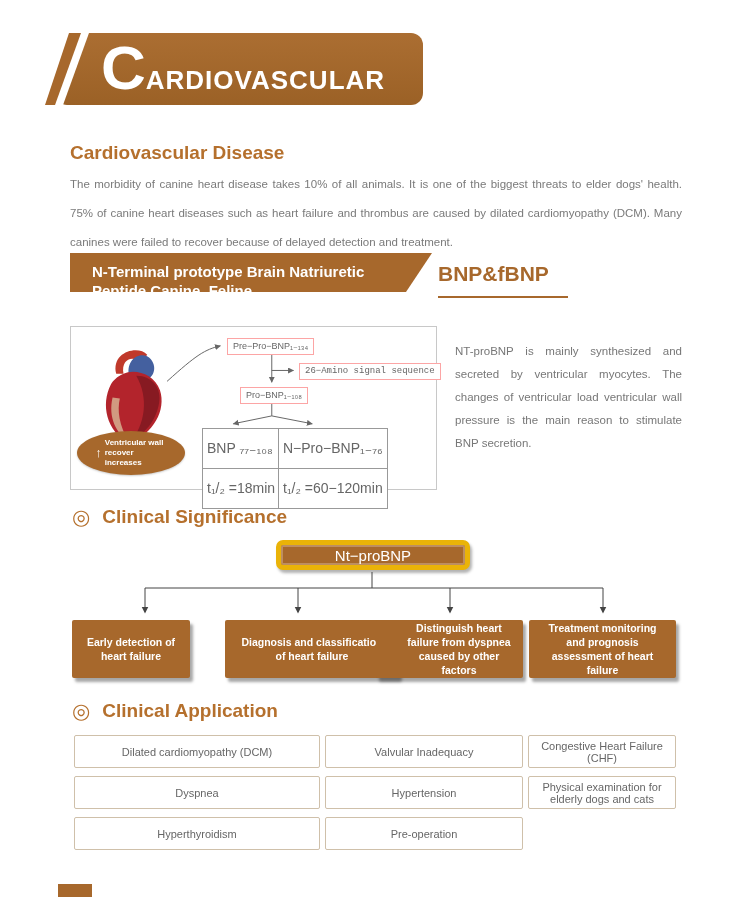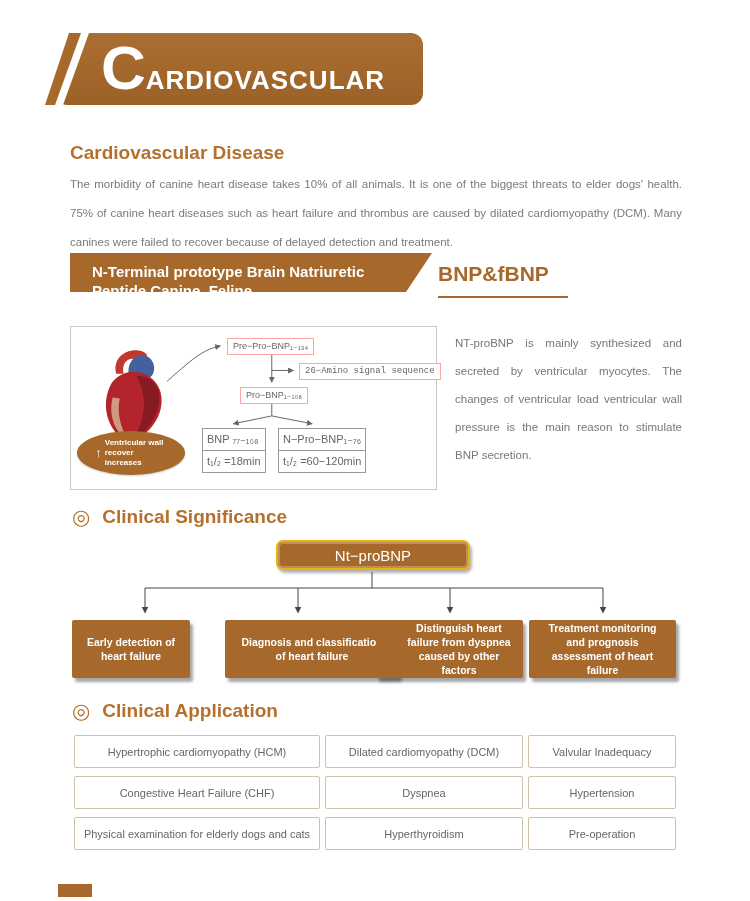--- a/index.html
+++ b/index.html
@@ -61,52 +61,52 @@
     position:absolute;left:70px;top:326px;width:367px;height:164px;
     border:1px solid #c8c8c8;background:#fff;box-sizing:border-box;
   }
   .fc-node{
     position:absolute;border:1px solid #fca5a5;background:#fff;color:#666;
     font-size:9px;line-height:11px;padding:2px 5px;white-space:nowrap;
   }
   .fc-stack{position:absolute;}
   .fc-cell{
     border:1px solid #999;background:#fff;color:#666;
-    font-size:11px;line-height:11px;padding:5px 4px;white-space:nowrap;text-align:left;
+    font-size:14px;line-height:11px;padding:14px 4px;white-space:nowrap;text-align:left;
   }
   .fc-cell + .fc-cell{margin-top:-1px;}
   .flow-svg{position:absolute;inset:0;width:100%;height:100%;}
   .heart-wrap{position:absolute;left:14px;top:14px;width:108px;height:114px;}
   .tension-ellipse{
     position:absolute;left:6px;top:104px;width:108px;height:44px;
     background:var(--brown);border-radius:50%;
     display:flex;align-items:center;justify-content:center;gap:3px;
     color:#fff;font-size:8px;font-weight:bold;line-height:10px;text-align:left;
     box-shadow:0 1px 2px rgba(0,0,0,.2);
   }
   .tension-arrow{font-size:13px;font-weight:bold;}
   .tension-text{width:62px;}
   .diagram-desc{
-    position:absolute;left:455px;top:329px;width:227px;
-    color:#777;font-size:11.5px;line-height:28px;text-align:justify;
+    position:absolute;left:455px;top:340px;width:227px;
+    color:#777;font-size:11.5px;line-height:23px;text-align:justify;
   }
 
   
   .section-heading{
     position:absolute;display:flex;align-items:center;gap:12px;
     color:var(--brown-head);font-size:19px;font-weight:bold;
   }
   .heading-bullet{font-size:21px;font-weight:normal;color:var(--brown-head);}
   .sig-heading{left:72px;top:505px;}
   .app-heading{left:72px;top:699px;}
 
   
   .root-node{
     position:absolute;left:276px;top:540px;width:194px;height:30px;
-    background:var(--brown);border:2px solid #eab308;border-radius:7px;
+    background:var(--brown);border:5px solid #eab308;border-radius:7px;
     color:#fff;font-size:15px;display:flex;align-items:center;justify-content:center;
     box-shadow:2px 3px 3px rgba(0,0,0,.3), inset 0 0 0 2px rgba(255,255,255,.25);
     box-sizing:border-box;
   }
   .tree-svg{position:absolute;left:0;top:571px;width:750px;height:52px;}
   .sig-box{
     position:absolute;top:620px;height:58px;background:var(--brown);
     color:#fff;font-size:10.5px;font-weight:bold;line-height:14px;text-align:center;
     display:flex;align-items:center;justify-content:center;
     padding:4px 10px;box-sizing:border-box;border-radius:2px;
@@ -229,21 +229,20 @@
   <div class="sig-box sig-box-1">Diagnosis and classification of heart failure</div>
   <div class="sig-box sig-box-2">Distinguish heart failure from dyspnea caused by other factors</div>
   <div class="sig-box sig-box-3">Treatment monitoring and prognosis assessment of heart failure</div>
 
   <div class="section-heading app-heading">
     <span class="heading-bullet">◎</span>
     <span>Clinical Application</span>
   </div>
 
   <div class="app-grid">
-    <div class="app-cell">Hypertrophic cardiomyopathy (HCM)</div>
     <div class="app-cell">Dilated cardiomyopathy (DCM)</div>
     <div class="app-cell">Valvular Inadequacy</div>
     <div class="app-cell">Congestive Heart Failure (CHF)</div>
     <div class="app-cell">Dyspnea</div>
     <div class="app-cell">Hypertension</div>
     <div class="app-cell">Physical examination for elderly dogs and cats</div>
     <div class="app-cell">Hyperthyroidism</div>
     <div class="app-cell">Pre-operation</div>
   </div>
 

